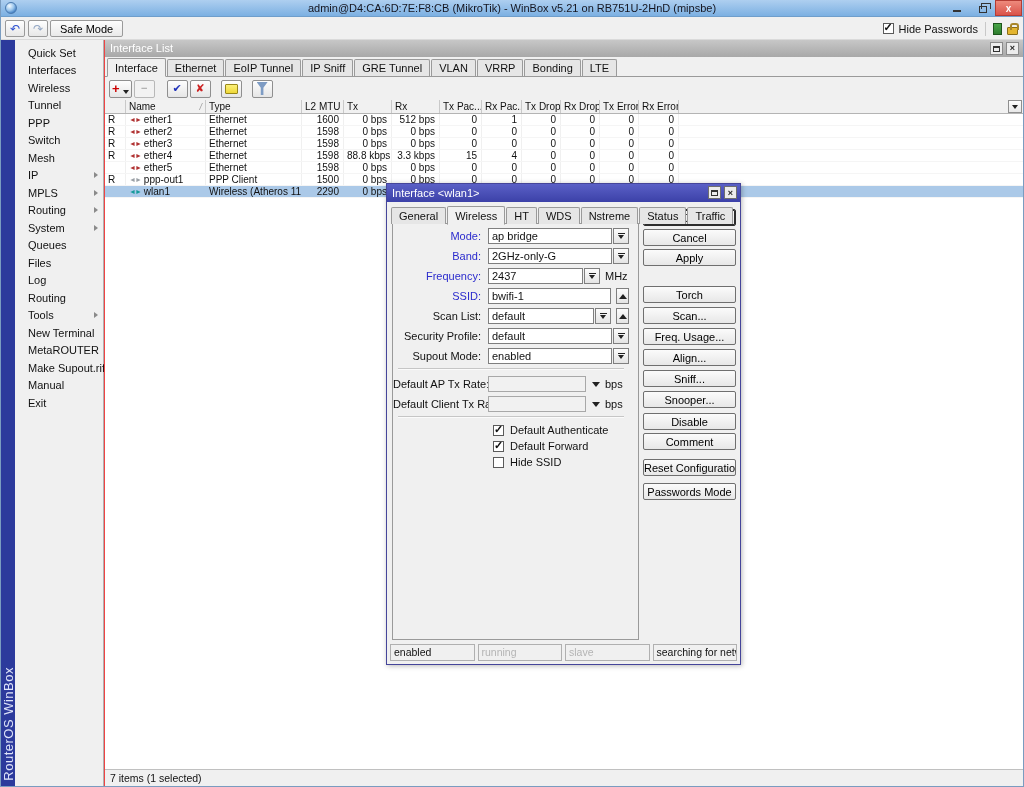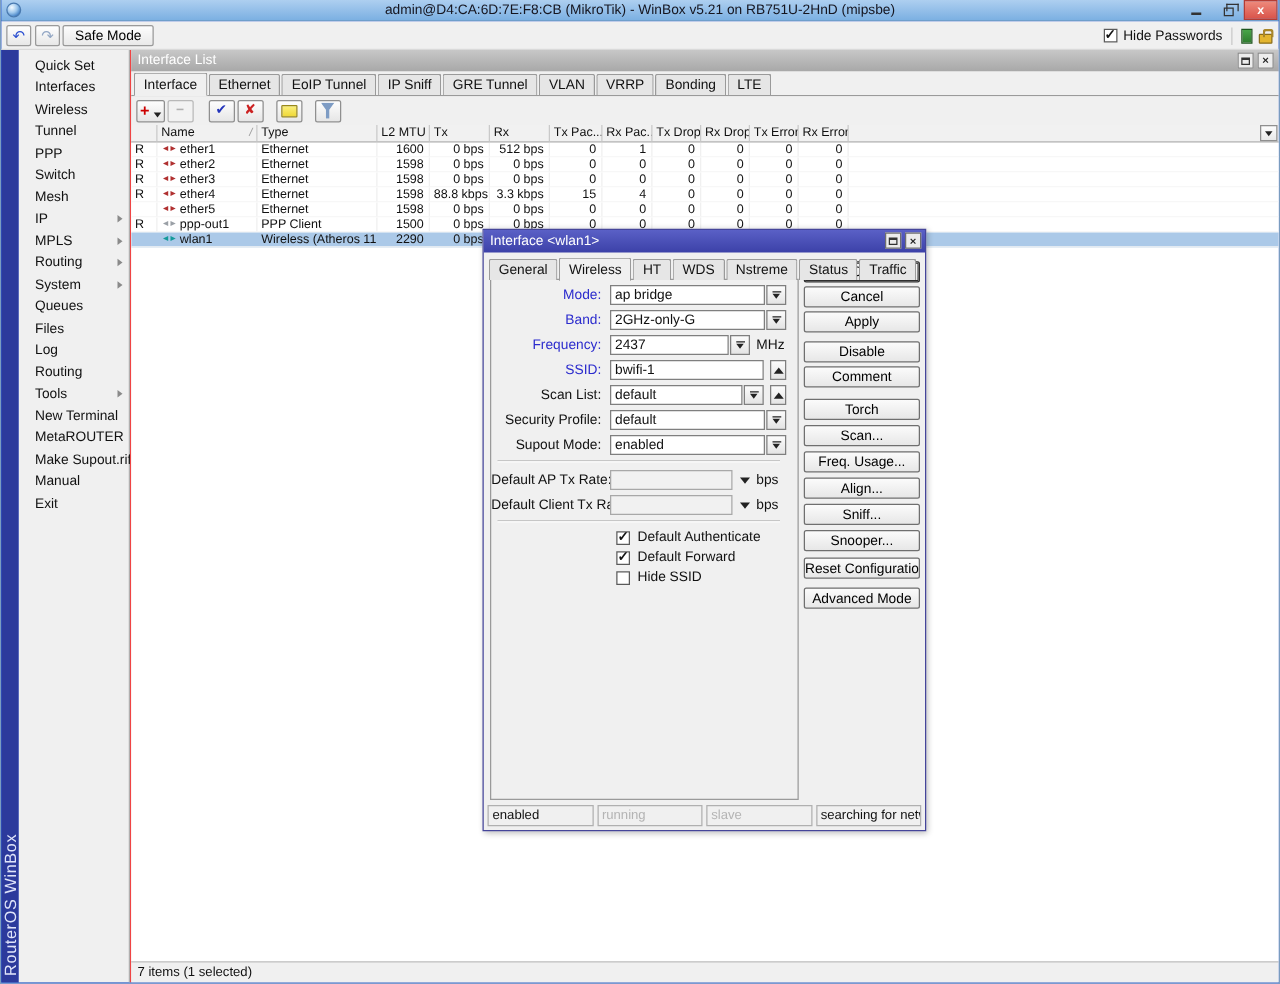--- a/index.html
+++ b/index.html
@@ -113,21 +113,21 @@
   .ddglyph::before{content:"";display:block;height:1px;background:#222;margin-bottom:1px}
   .ddglyph::after{content:"";display:block;width:0;height:0;border-left:3.5px solid transparent;border-right:3.5px solid transparent;border-top:4px solid #222;margin:0 auto}
   .upbtn{width:13px;height:16px;flex:none;margin-left:5px;border:1px solid #7f7f7f;background:linear-gradient(#fcfcfc,#e4e4e4);display:flex;align-items:center;justify-content:center;padding:0}
   .upglyph{width:0;height:0;border-left:4px solid transparent;border-right:4px solid transparent;border-bottom:5px solid #222}
   .plaindd{width:0;height:0;flex:none;border-left:4px solid transparent;border-right:4px solid transparent;border-top:5px solid #222;margin-left:6px}
   .fsuffix{margin-left:5px;font-size:11px;width:24px;flex:none;white-space:nowrap}
   .fsep{border-top:1px solid #c6c6c6;border-bottom:1px solid #fbfbfb;margin:3px 5px 6px 5px}
   .cbrow{display:flex;align-items:center;gap:6px;margin:0 0 4px 100px;height:12px;font-size:11px;white-space:nowrap}
   .btncol{position:absolute;right:4px;top:7px;width:93px;display:flex;flex-direction:column}
   .bgroup{display:flex;flex-direction:column;gap:3px}
-  .bg-main{margin-bottom:7px}.bg-state{margin-bottom:9px}.bg-tools{margin-bottom:5px;gap:4px}.bg-reset{margin-bottom:7px}
+  .bg-main{margin-bottom:20px}.bg-state{margin-bottom:9px}.bg-tools{margin-bottom:5px;gap:4px}.bg-reset{margin-bottom:7px}
   .dbtn{height:17px;font-size:11px;background:linear-gradient(#fbfbfb,#e7e7e7);border:1px solid #6f6f6f;border-radius:2px;padding:0;white-space:nowrap;overflow:hidden}
   .bg-main .dbtn:first-child{border-color:#2e2e2e;box-shadow:inset 0 0 0 1px #2e2e2e}
   .dlg-status{position:absolute;left:3px;right:3px;bottom:3px;height:17px;display:flex;gap:3px}
   .scell{flex:1;border:1px solid #b0b0b0;font-size:10.5px;line-height:15px;padding-left:3px;color:#111;background:#f0f0f0;white-space:nowrap;overflow:hidden}
   .scell.dim{color:#b4b4b4}
 </style>
 </head>
 <body>
 
 <div id="app" data-name="winbox-app">
@@ -633,43 +633,43 @@
 </div>
       </div>
       <div class="btncol" data-name="dialog-buttons">
         <div class="bgroup bg-main">
   <button class="dbtn" data-name="dialog-action-button">OK</button>
 
   <button class="dbtn" data-name="dialog-action-button">Cancel</button>
 
   <button class="dbtn" data-name="dialog-action-button">Apply</button>
 </div>
+        <div class="bgroup bg-tools">
+  <button class="dbtn" data-name="dialog-action-button">Torch</button>
+
+  <button class="dbtn" data-name="dialog-action-button">Scan...</button>
+
+  <button class="dbtn" data-name="dialog-action-button">Freq. Usage...</button>
+
+  <button class="dbtn" data-name="dialog-action-button">Align...</button>
+
+  <button class="dbtn" data-name="dialog-action-button">Sniff...</button>
+
+  <button class="dbtn" data-name="dialog-action-button">Snooper...</button>
+</div>
         <div class="bgroup bg-state">
   <button class="dbtn" data-name="dialog-action-button">Disable</button>
 
   <button class="dbtn" data-name="dialog-action-button">Comment</button>
 </div>
-        <div class="bgroup bg-tools">
-  <button class="dbtn" data-name="dialog-action-button">Torch</button>
-
-  <button class="dbtn" data-name="dialog-action-button">Scan...</button>
-
-  <button class="dbtn" data-name="dialog-action-button">Freq. Usage...</button>
-
-  <button class="dbtn" data-name="dialog-action-button">Align...</button>
-
-  <button class="dbtn" data-name="dialog-action-button">Sniff...</button>
-
-  <button class="dbtn" data-name="dialog-action-button">Snooper...</button>
-</div>
         <div class="bgroup bg-reset">
   <button class="dbtn" data-name="dialog-action-button">Reset Configuration</button>
 </div>
         <div class="bgroup">
-  <button class="dbtn" data-name="dialog-action-button">Advanced Mode</button>
+  <button class="dbtn" data-name="dialog-action-button">Passwords Mode</button>
 </div>
       </div>
       <div class="dlg-status" data-name="dialog-statusbar">
   <div class="scell" data-name="dialog-status-cell">enabled</div>
 
   <div class="scell dim" data-name="dialog-status-cell">running</div>
 
   <div class="scell dim" data-name="dialog-status-cell">slave</div>
 
   <div class="scell" data-name="dialog-status-cell">searching for netw...</div>

